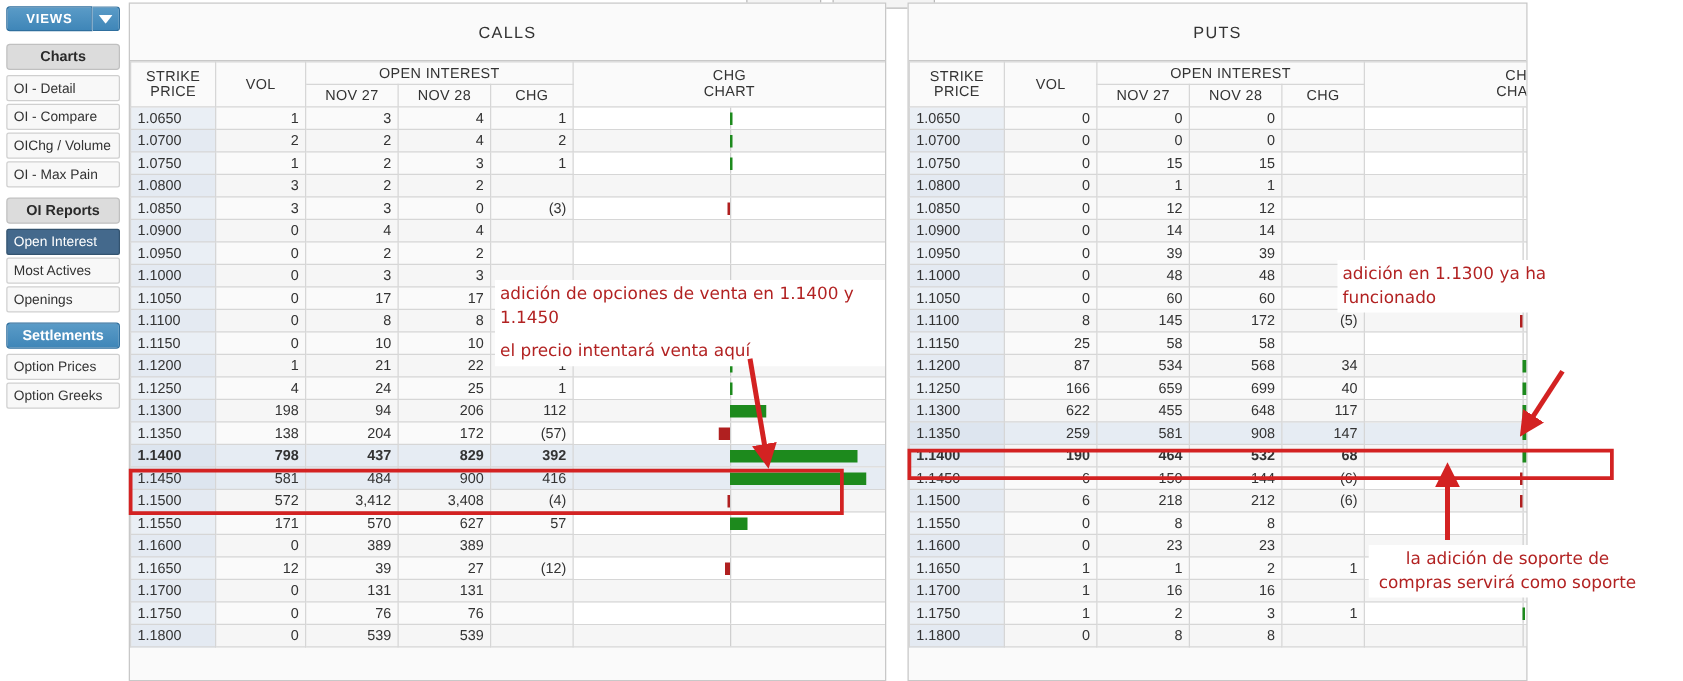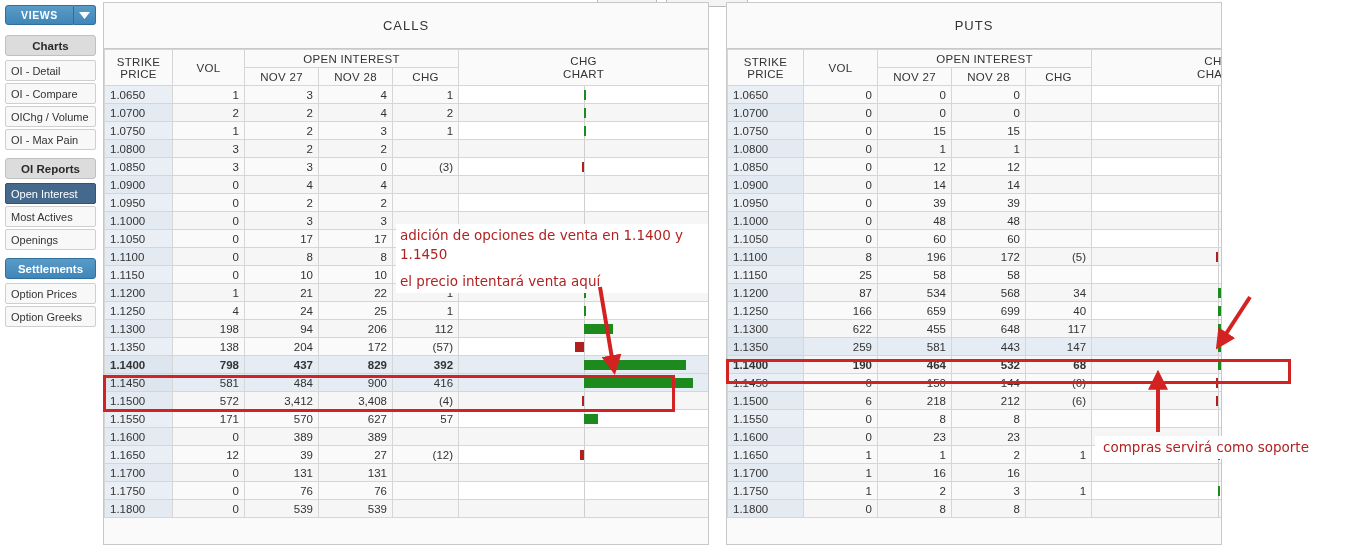--- a/index.html
+++ b/index.html
@@ -576,21 +576,21 @@
             <td class="num">60</td>
             <td class="num">60</td>
             <td class="num "></td>
             <td class="c-chart">
               <div class="axis" style="left: 50%;"></div>
             </td>
           </tr>
           <tr class="alt">
             <td class="c-strike">1.1100</td>
             <td class="num">8</td>
-            <td class="num">196</td>
+            <td class="num">145</td>
             <td class="num">172</td>
             <td class="num neg">(5)</td>
             <td class="c-chart">
               <div class="axis" style="left: 50%;"></div>
               <div class="bar negbar" style="right: 50%; width: 2px;"></div>
             </td>
           </tr>
           <tr class="">
             <td class="c-strike">1.1150</td>
             <td class="num">25</td>
@@ -631,21 +631,21 @@
             <td class="num pos">117</td>
             <td class="c-chart">
               <div class="axis" style="left: 50%;"></div>
               <div class="bar" style="left: 50%; width: 50.6089px;"></div>
             </td>
           </tr>
           <tr class="hl">
             <td class="c-strike">1.1350</td>
             <td class="num">259</td>
             <td class="num">581</td>
-            <td class="num">443</td>
+            <td class="num">908</td>
             <td class="num pos">147</td>
             <td class="c-chart">
               <div class="axis" style="left: 50%;"></div>
               <div class="bar" style="left: 50%; width: 38.5467px;"></div>
             </td>
           </tr>
           <tr class="alt bold">
             <td class="c-strike">1.1400</td>
             <td class="num">190</td>
             <td class="num">464</td>
@@ -746,22 +746,27 @@
 
   <div class="hlbox" style="left:103px; top:375px; width:572px; height:37px;"></div>
   <div class="hlbox" style="left:726px; top:359px; width:565px; height:25px;"></div>
 
   <div class="note" style="left:396px; top:224px; width:312px;">
     <div>adición de opciones de venta en 1.1400 y</div>
     <div>1.1450</div>
     <div style="margin-top:8px;">el precio intentará venta aquí</div>
   </div>
 
+  <div class="note" style="left:1070px; top:208px; width:260px;">
+    <div>adición en 1.1300 ya ha</div>
+    <div>funcionado</div>
+  </div>
 
   <div class="note center" style="left:1095px; top:436px; width:222px;">
+    <div>la adición de soporte de</div>
     <div>compras servirá como soporte</div>
   </div>
 
   <svg class="arrow" style="left:0; top:0; width:1346px; height:545px;">
     <defs>
       <marker id="ah" markerWidth="5" markerHeight="5" refX="2.2" refY="2.5" orient="auto">
         <polygon points="0,0 5,2.5 0,5" fill="#d32222"></polygon>
       </marker>
     </defs>
 

